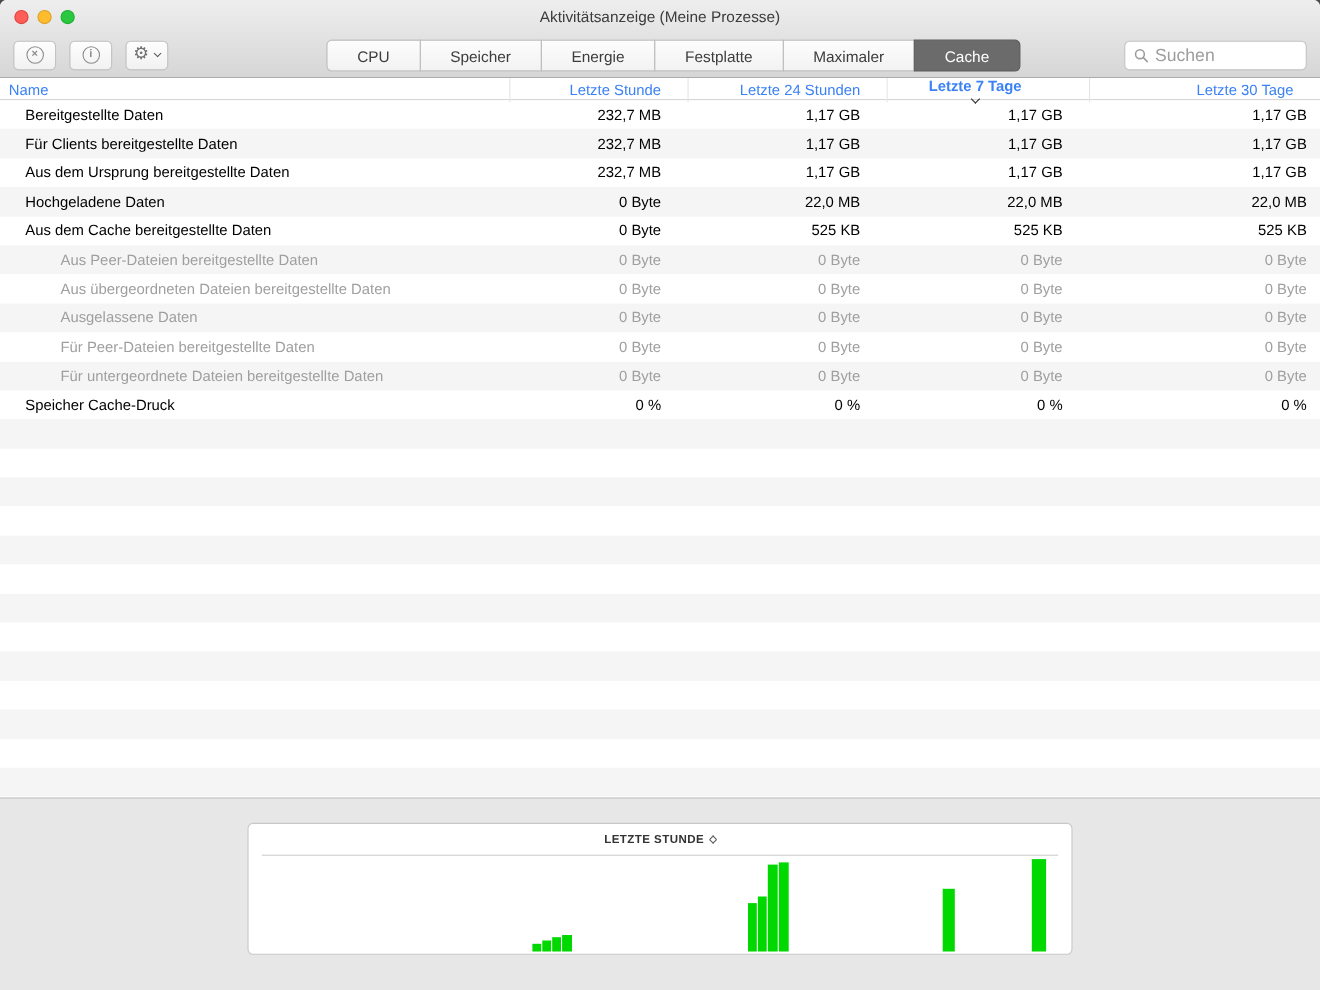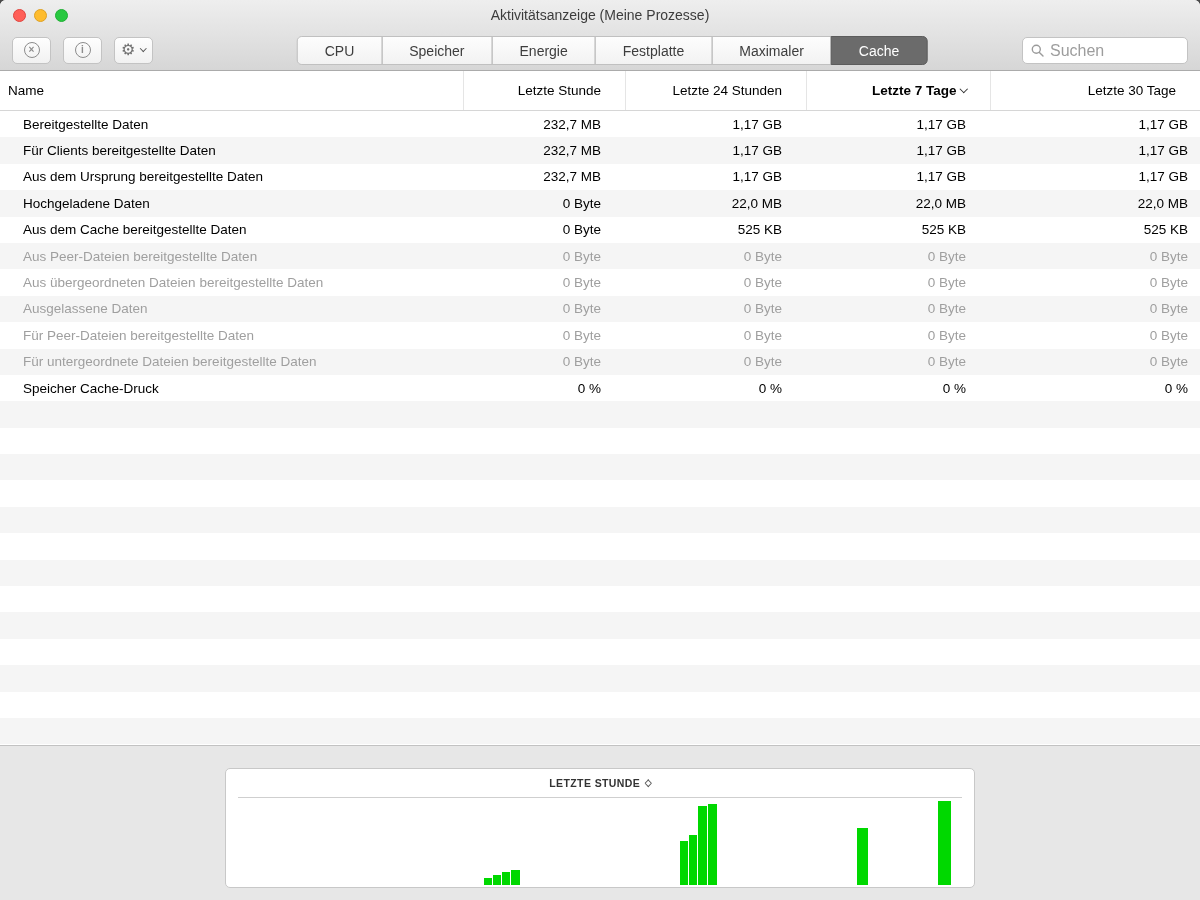--- a/index.html
+++ b/index.html
@@ -37,32 +37,32 @@
   .seg:first-child { border-radius:5px 0 0 5px; margin-left:0; }
   .seg:last-child { border-radius:0 5px 5px 0; }
   .seg.active { background:#6b6b6b; border-color:#5c5c5c; color:#fff; }
 
   .search { position:absolute; right:12px; top:7px; width:166px; height:27px; border:1px solid #c3c3c3;
             border-radius:5px; background:#fff; display:flex; align-items:center; padding:0 8px; gap:6px; }
   .search-ph { color:#9d9d9d; font-size:16px; }
 
   
   .cols { display:grid; grid-template-columns:463px 162px 181px 184px 210px; }
-  .table-header { height:40px; background:#fff; border-bottom:1px solid #d6d6d6; font-size:13.5px; color:#000000; flex:0 0 auto; }
+  .table-header { height:20px; background:#fff; border-bottom:1px solid #d6d6d6; font-size:13.5px; color:#3b82f6; flex:0 0 auto; }
   .th { display:flex; align-items:center; justify-content:flex-end; padding-right:24px; border-left:1px solid #e5e5e5; gap:4px; }
   .th.name { justify-content:flex-start; padding-left:8px; border-left:none; }
   .th:last-child { }
-  .th.sorted { font-weight:bold; }
+  .th.sorted { font-weight:bold;flex-direction:column; }
   .sort-chev { width:5.5px; height:5.5px; border-right:1.5px solid #2b2b2b; border-bottom:1.5px solid #2b2b2b;
                transform:rotate(45deg); margin-top:-3px; }
 
   .table-body { height:634px; overflow:hidden; flex:0 0 auto; }
   .row { height:26.4px; align-items:center; font-size:13.5px; color:#000; }
   .row:nth-child(even) { background:#f5f5f5; }
-  .row.dimmed .cell { color:#9f9f9f; }
+  .row.dimmed .cell { color:#9f9f9f;margin-left:32px; }
   .cell.name { padding-left:23px; white-space:nowrap; overflow:hidden; }
   .cell.val  { text-align:right; padding-right:24px; white-space:nowrap; }
   .cell.val:last-child { padding-right:12px; }
 
   
   .bottom-pane { flex:1 1 auto; background:#e7e7e7; border-top:1px solid #c2c2c2; display:flex; justify-content:center; }
   .chart-box { margin-top:22px; width:750px; height:120px; background:#fff; border:1px solid #c8c8c8; border-radius:5px;
                display:flex; flex-direction:column; }
   .chart-title-row { height:28px; display:flex; align-items:center; justify-content:center; gap:6px; }
   .chart-title { font-size:10.5px; font-weight:bold; letter-spacing:.4px; color:#333; }

